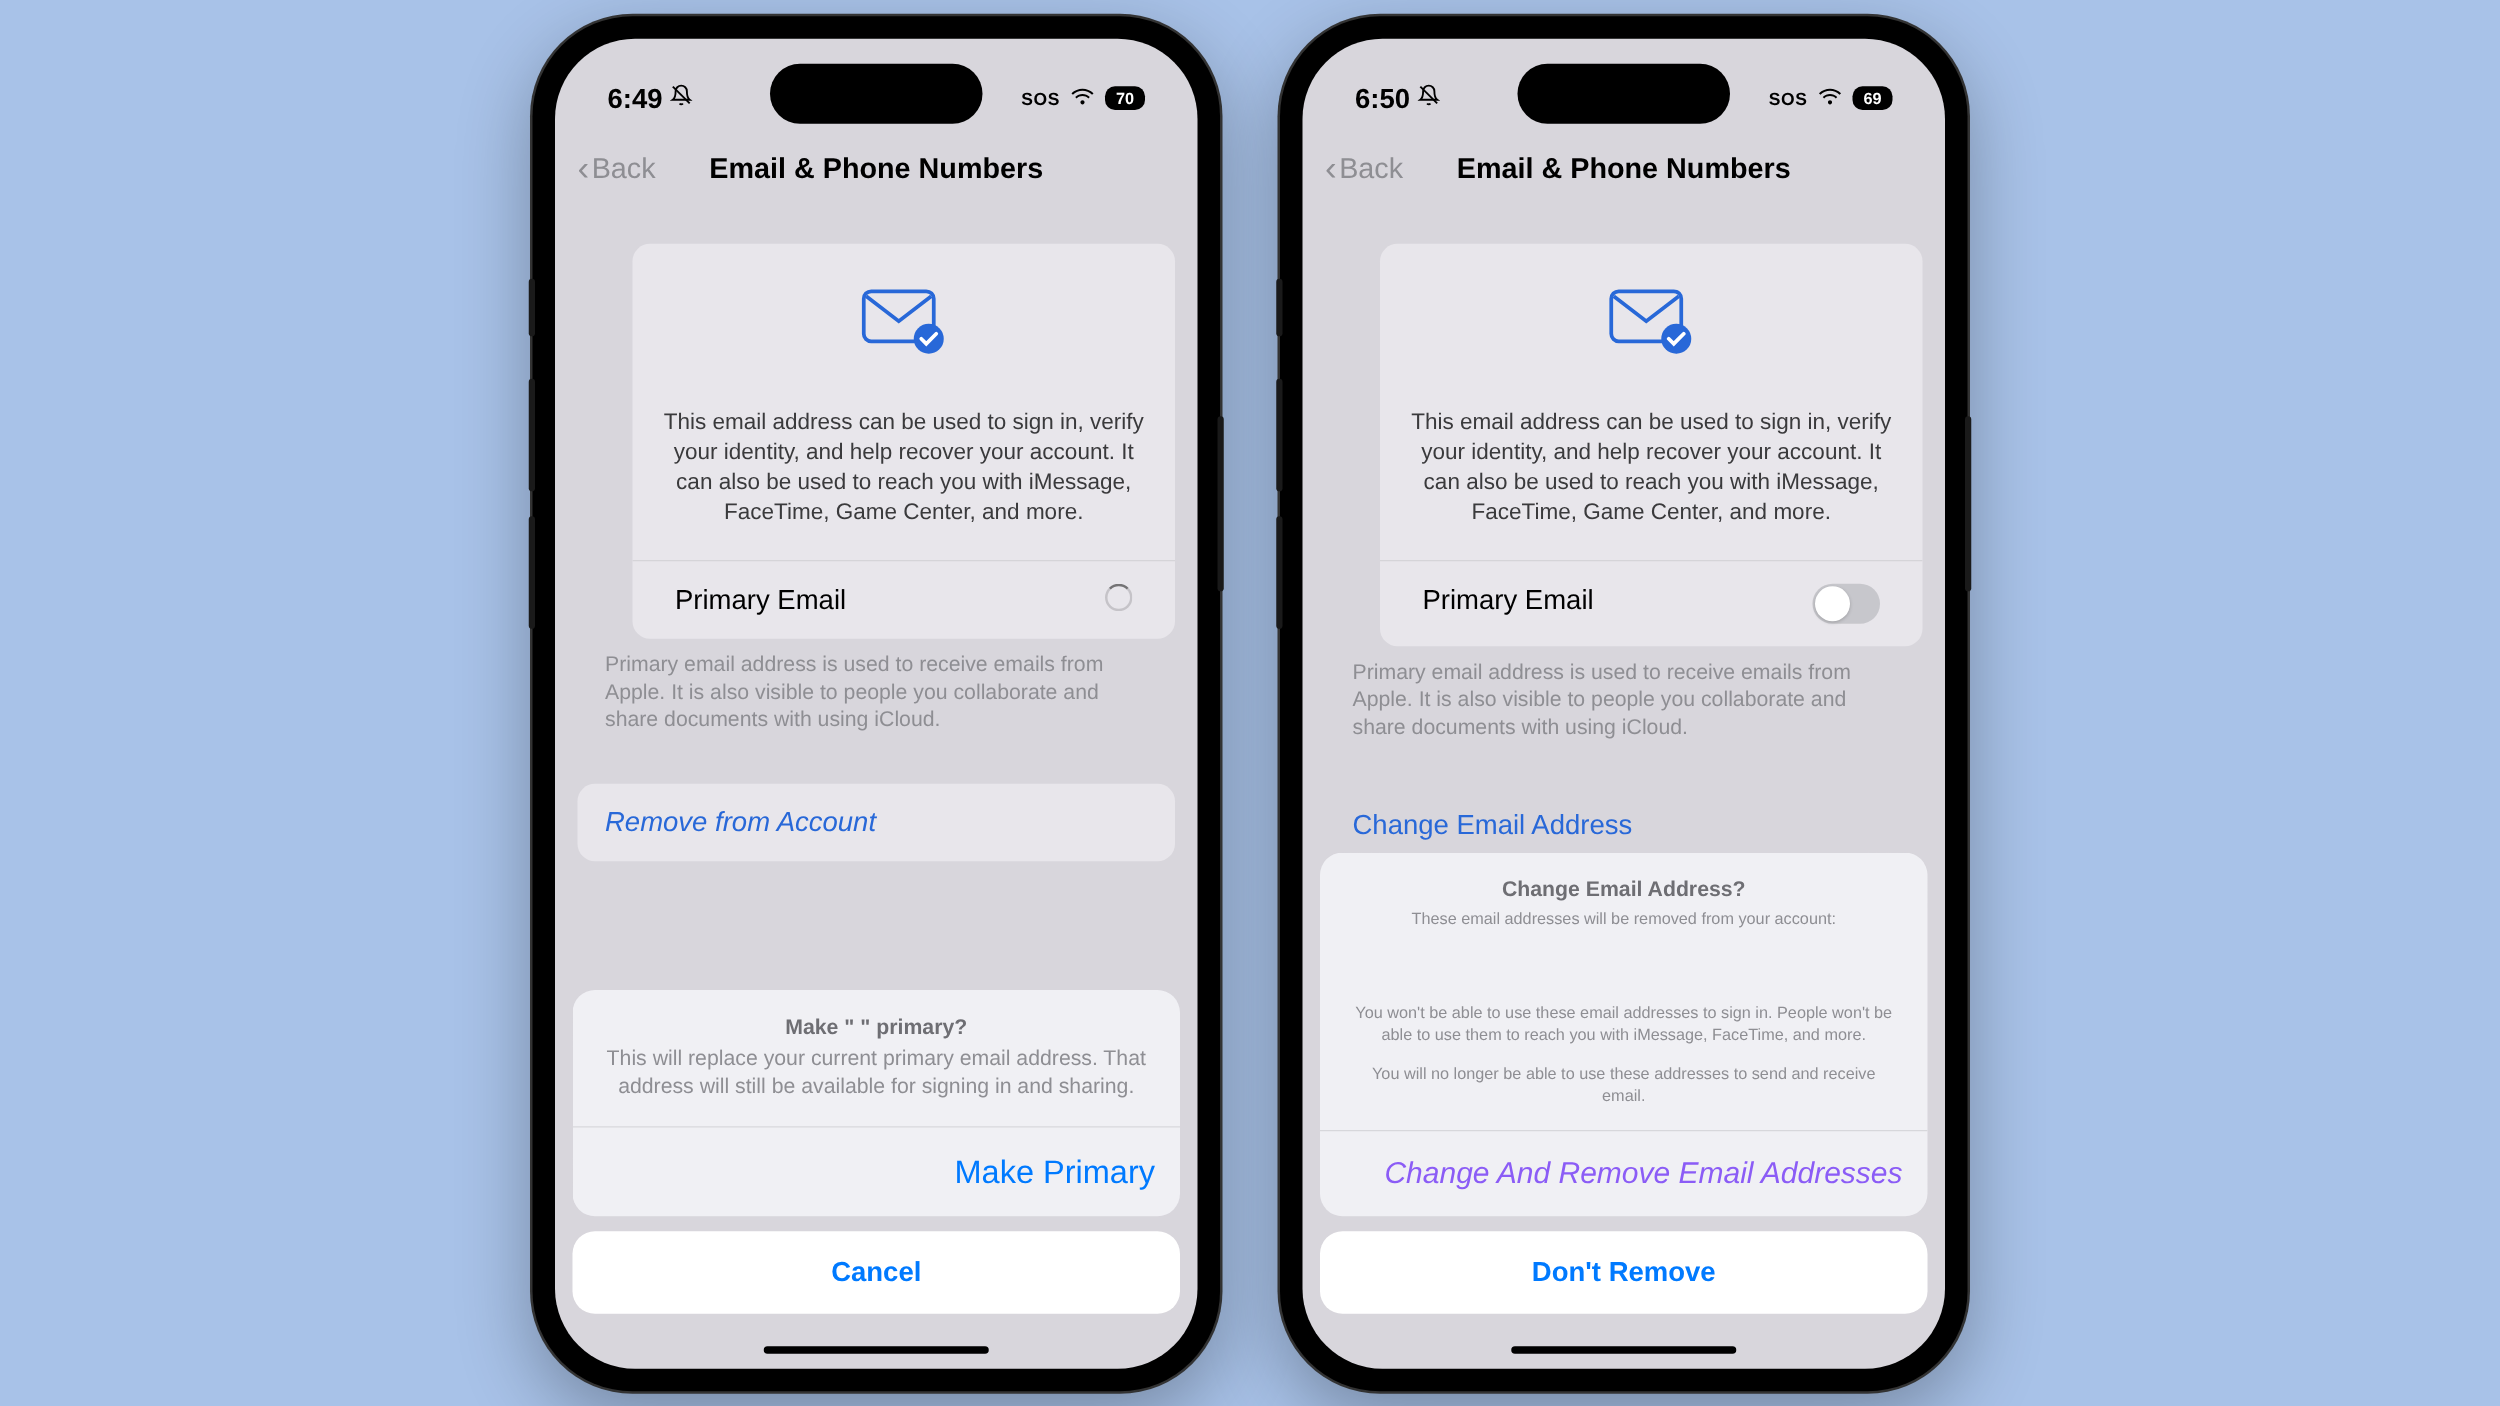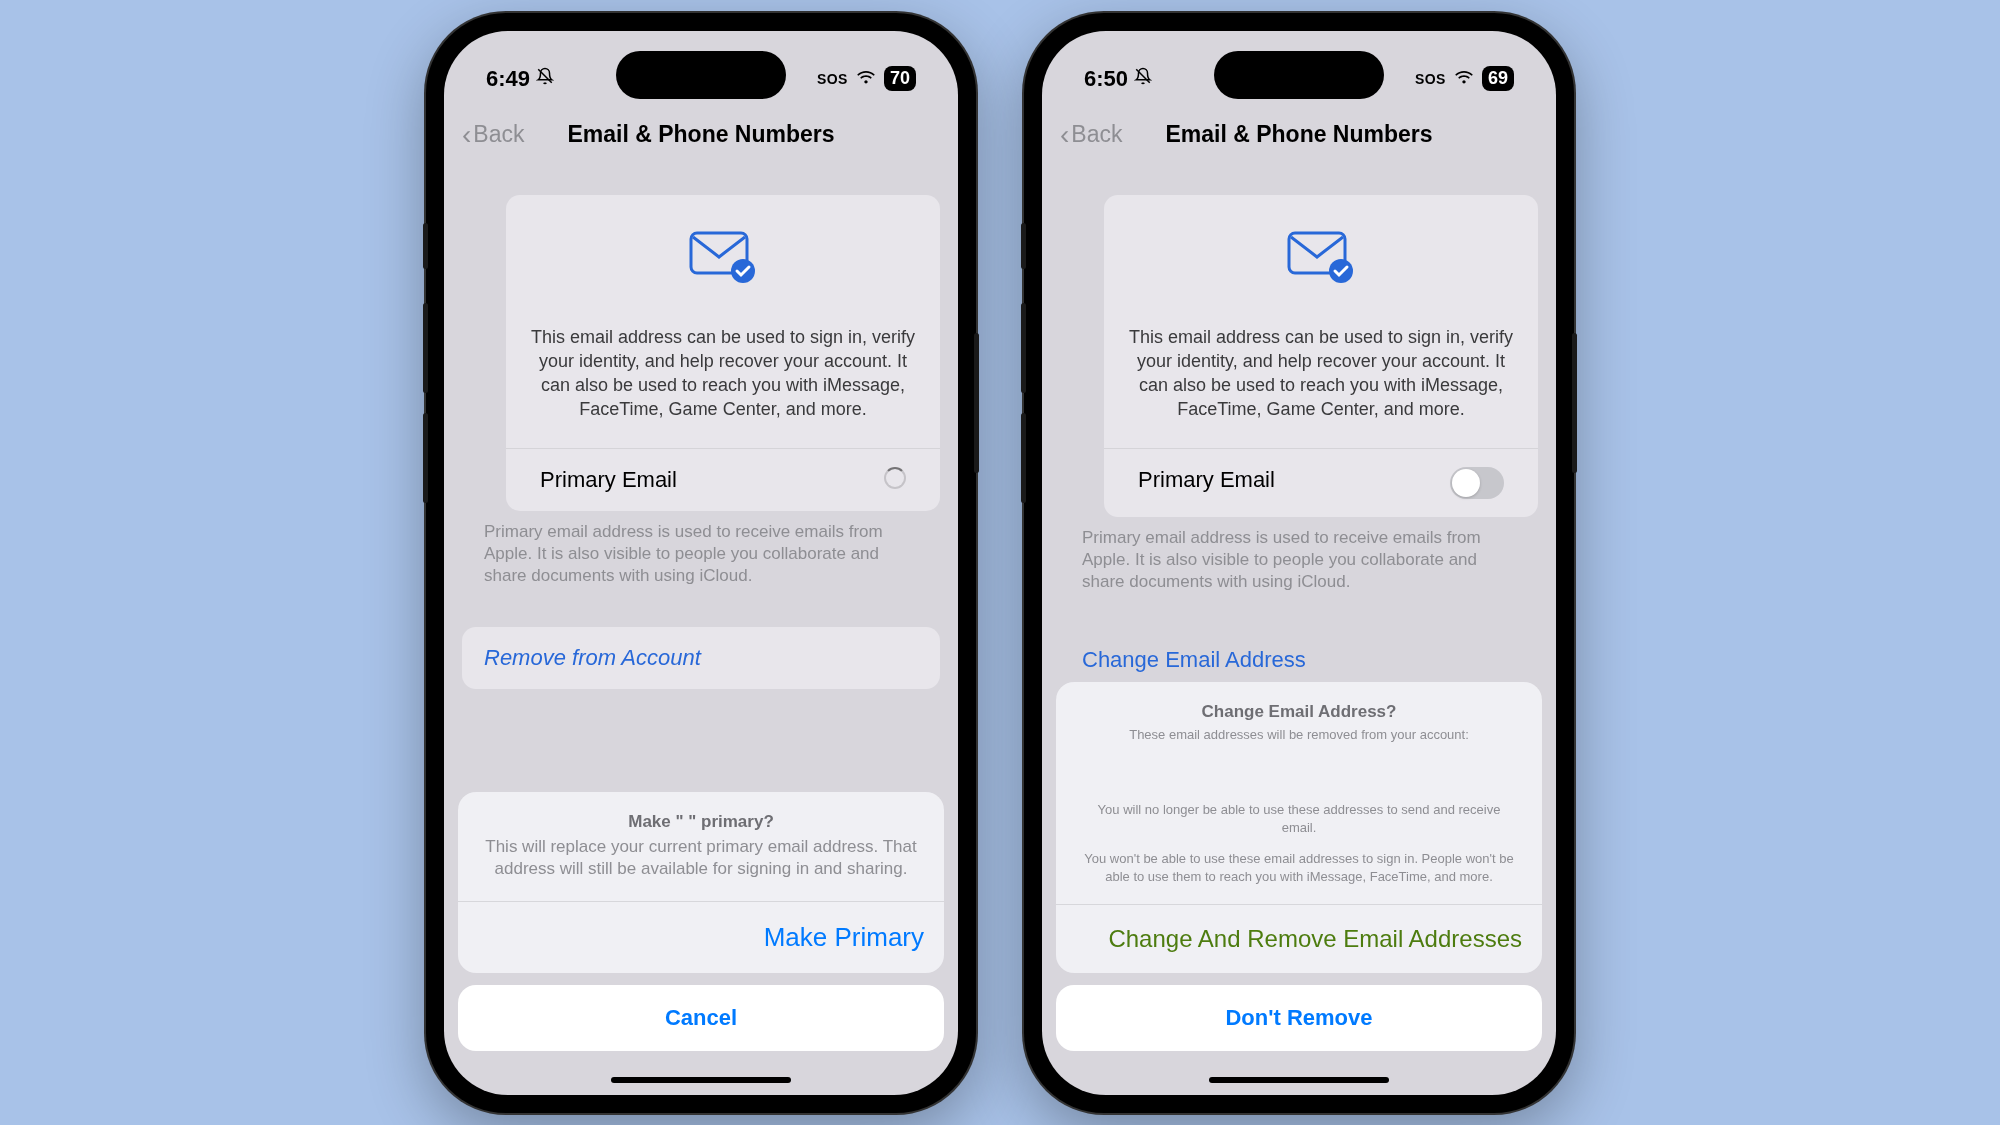--- a/index.html
+++ b/index.html
@@ -52,21 +52,21 @@
     color: #000;
   }
   .status-left { display: flex; align-items: center; gap: 6px; }
   .status-right { display: flex; align-items: center; gap: 8px; font-size: 18px; }
   .bell-slash { font-size: 18px; }
   .sos { font-size: 14px; font-weight: 600; letter-spacing: 0.5px; }
   .wifi-icon { font-size: 18px; }
   .battery-pill {
     background: #000;
     color: #fff;
-    font-size: 18px;
+    font-size: 13px;
     font-weight: 700;
     border-radius: 8px;
     padding: 2px 6px;
     min-width: 32px;
     text-align: center;
   }
   .nav-bar {
     display: flex;
     align-items: center;
     padding: 12px 18px;
@@ -189,21 +189,21 @@
     color: #8e8e93;
     line-height: 1.3;
   }
   .sheet-action {
     border-top: 1px solid rgba(0,0,0,0.1);
     text-align: right;
     padding: 20px;
     font-size: 26px;
     color: #007aff;
   }
-  .sheet-action.destructive { color: #4d7c0f; font-size: 24px; }
+  .sheet-action.destructive { color: #8b5cf6; font-size: 24px; font-style: italic; }
   .cancel-btn {
     background: #fff;
     border-radius: 18px;
     margin-top: 12px;
     text-align: center;
     padding: 20px;
     font-size: 22px;
     font-weight: 600;
     color: #007aff;
   }
@@ -392,22 +392,22 @@
         <span>Change Email Address</span>
       </div>
     </div>
 
     <div class="sheet-backdrop">
       <div class="sheet">
         <div class="sheet2-header">
           <div class="sheet-title">Change Email Address?</div>
           <div class="sheet2-para first">These email addresses will be removed from your account:</div>
           <div class="sheet2-gap"></div>
+          <div class="sheet2-para">You won't be able to use these email addresses to sign in. People won't be able to use them to reach you with iMessage, FaceTime, and more.</div>
           <div class="sheet2-para">You will no longer be able to use these addresses to send and receive email.</div>
-          <div class="sheet2-para">You won't be able to use these email addresses to sign in. People won't be able to use them to reach you with iMessage, FaceTime, and more.</div>
         </div>
         <div class="sheet-action destructive">
           <span>Change And Remove Email Addresses</span>
         </div>
       </div>
       <div class="cancel-btn">
         <span>Don't Remove</span>
       </div>
     </div>
 

